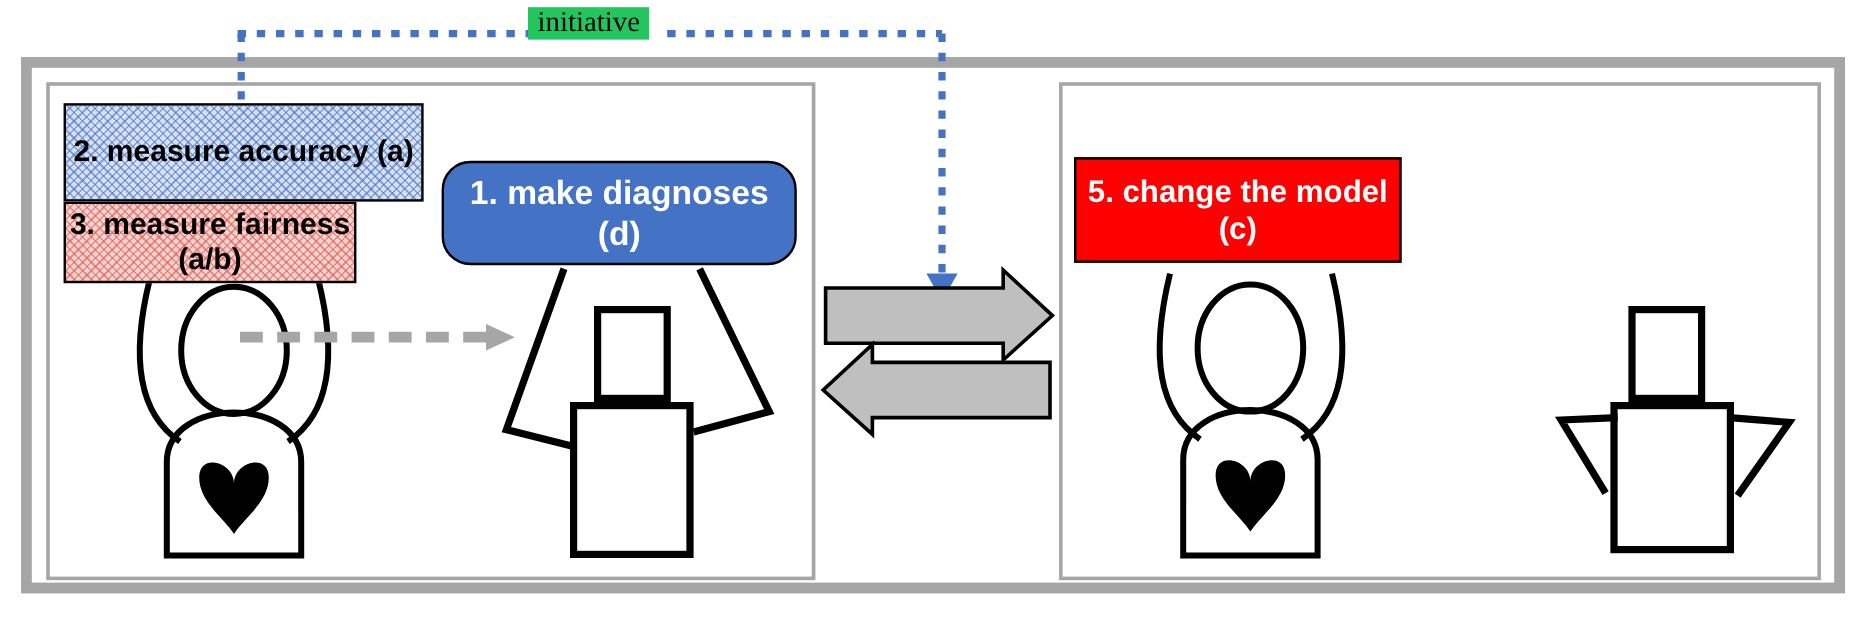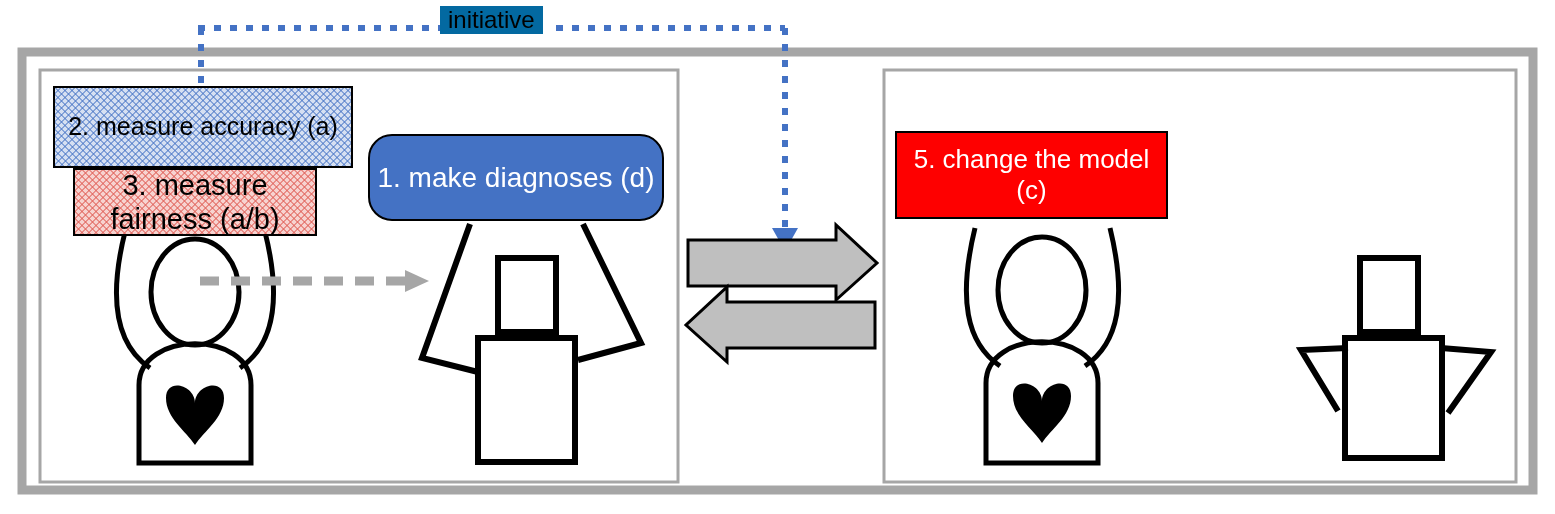--- a/index.html
+++ b/index.html
@@ -33,64 +33,65 @@
   .box {
     position: absolute;
     box-sizing: border-box;
     border: 2px solid #000000;
     display: flex;
     align-items: center;
     justify-content: center;
     text-align: center;
     line-height: 1.18;
     pointer-events: auto;
+    font-weight: bold;
   }
   .box-accuracy {
     left: 53px; top: 86px; width: 300px; height: 82px;
     background-color: #d6e0f2;
     background-image:
       repeating-linear-gradient(45deg,  rgba(68,114,196,.55) 0 1.4px, rgba(255,255,255,0) 1.4px 5px),
       repeating-linear-gradient(-45deg, rgba(68,114,196,.55) 0 1.4px, rgba(255,255,255,0) 1.4px 5px);
     border-bottom-width: 2px;
     font-size: 25px;
     color: #000000;
   }
   .box-fairness {
     left: 53px; top: 168px; width: 244px; height: 68px;
     background-color: #f7d3d0;
     background-image:
       repeating-linear-gradient(45deg,  rgba(224,96,88,.60) 0 1.4px, rgba(255,255,255,0) 1.4px 5px),
       repeating-linear-gradient(-45deg, rgba(224,96,88,.60) 0 1.4px, rgba(255,255,255,0) 1.4px 5px);
-    font-size: 29px;
+    font-size: 25px;
     color: #000000;
-    margin-left: 20px;
   }
   .box-diagnoses {
     left: 368px; top: 134px; width: 296px; height: 87px;
     background: #4472c4;
     color: #ffffff;
     font-size: 28px;
     border-radius: 24px;
   }
   .box-change {
     left: 895px; top: 131px; width: 273px; height: 88px;
     background: #fe0000;
     color: #ffffff;
     font-size: 26px;
   }
   .label-initiative {
     position: absolute;
     left: 440px;
     top: 6px;
     font-size: 24px;
     color: #000000;
-    background: #0369a1;
+    background: #22c55e;
     padding: 0 8px;
     white-space: nowrap;
     pointer-events: auto;
+    font-family: Liberation Serif, serif;
   }
 </style>
 </head>
 <body>
 
 <div id="canvas">
 
   <svg id="svg-layer" viewBox="0 0 1555 514">
 
     <rect x="22" y="52" width="1511" height="438" fill="none" stroke="#a6a6a6" stroke-width="9"></rect>

